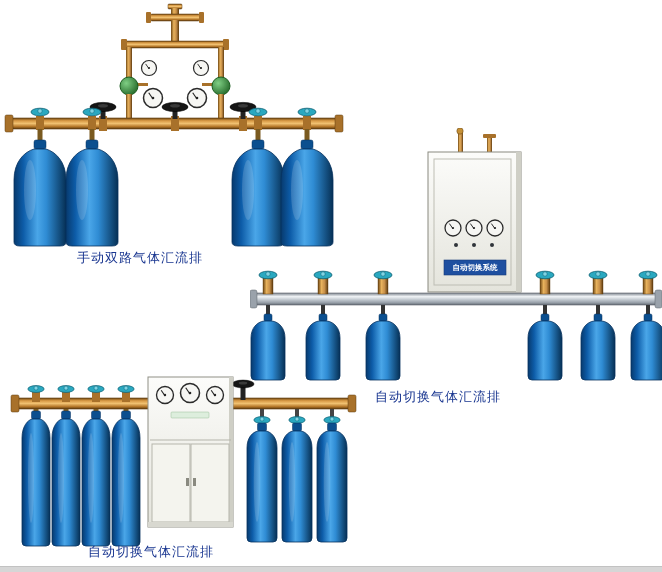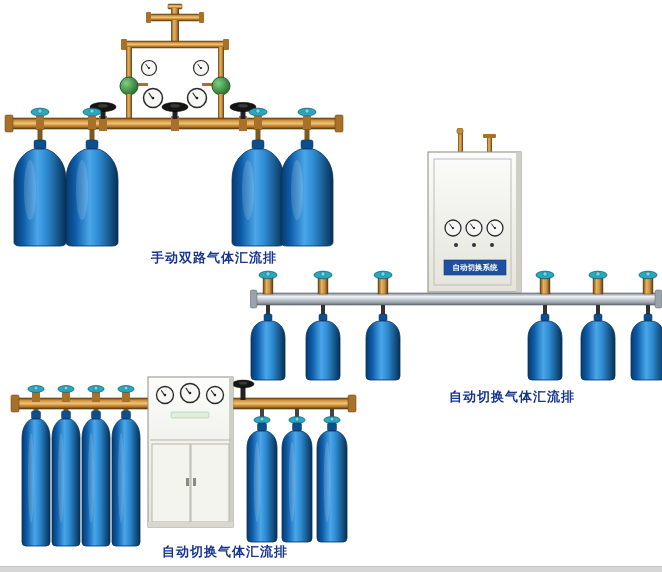--- a/index.html
+++ b/index.html
@@ -7,23 +7,23 @@
     position:relative;
     width:662px;height:572px;
     background:#ffffff;
     overflow:hidden;
     font-family:"Liberation Sans", sans-serif;
   }
   .scene{position:absolute;}
   .caption{
     position:absolute;
     width:200px;
-    text-align:right;
+    text-align:left;
     font-size:13px;
-    font-weight:bold;
+    font-weight:normal;
     letter-spacing:1px;
     color:#17348f;
     z-index:5;
   }
   #footer-strip{
     position:absolute;left:0;top:566px;width:662px;height:6px;
     background:#d6d6d6;border-top:1px solid #c2c2c2;
   }
 </style>
 </head>

